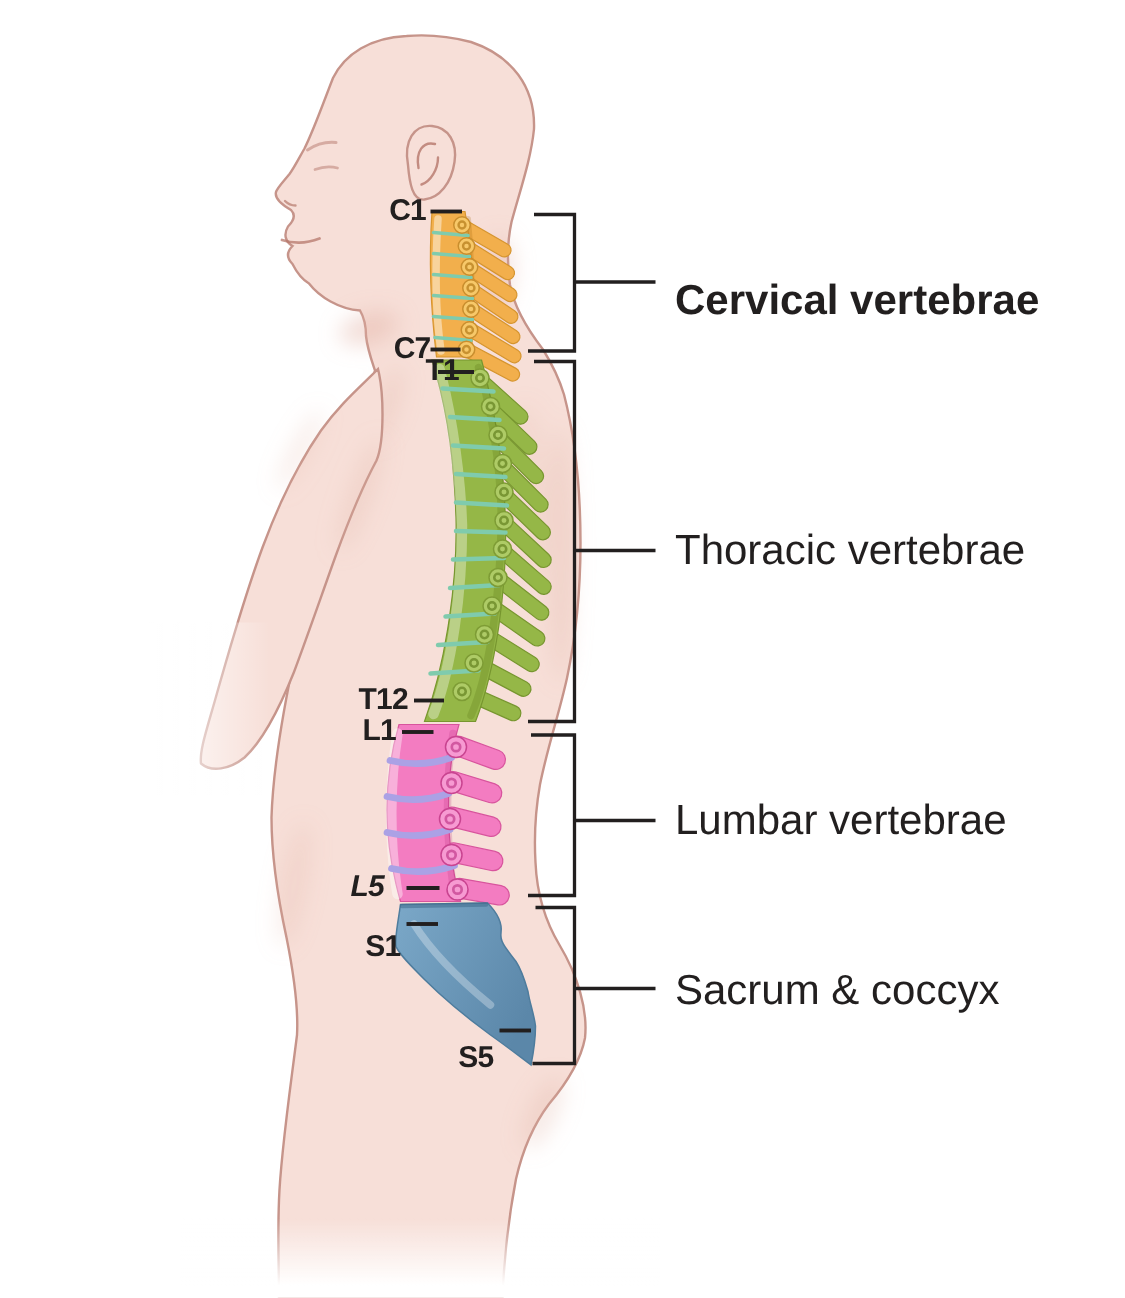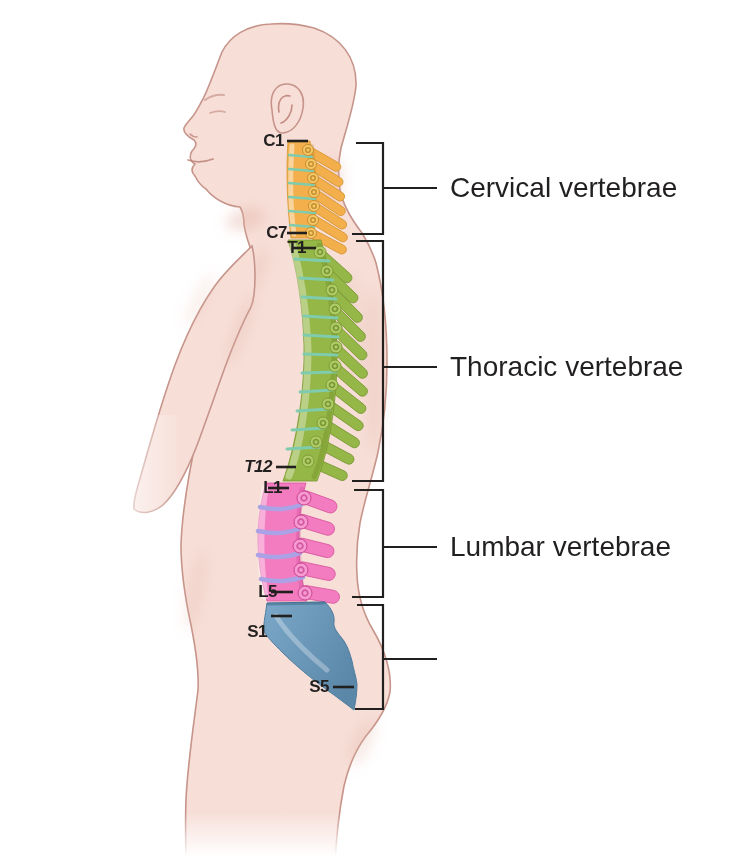--- a/index.html
+++ b/index.html
@@ -23,21 +23,21 @@
   .knob1{fill:#AECB66;stroke:#7E9C35;stroke-width:1;}
   .knob2{fill:#F79AD2;stroke:#C94490;stroke-width:1;}
   .ring0{fill:none;stroke:#B77F1E;stroke-width:1.6;opacity:.75;}
   .ring1{fill:none;stroke:#63801F;stroke-width:1.7;opacity:.7;}
   .ring2{fill:none;stroke:#C23C8B;stroke-width:1.8;opacity:.7;}
   .ann{stroke:var(--line,#221F1F);stroke-width:2.2;fill:none;}
   .dash{stroke:var(--line,#221F1F);stroke-width:2.6;fill:none;}
   
   .marker-label{
     position:absolute;transform:translateY(-50%);
-    font-size:17px;font-weight:bold;color:var(--line,#221F1F);
+    font-size:20px;font-weight:bold;color:var(--line,#221F1F);
     text-align:right;white-space:nowrap;letter-spacing:-0.5px;
   }
   .region-label{
     position:absolute;transform:translateY(-50%);
     font-size:28px;color:var(--line,#221F1F);white-space:nowrap;
   }
 </style>
 </head>
 <body>
 
@@ -363,23 +363,24 @@
     <path class="dash" d="M 268,488 L 289,488"></path>
     <path class="dash" d="M 271,592 L 293,592"></path>
     <path class="dash" d="M 271,616 L 292,616"></path>
     <path class="dash" d="M 333,687 L 354,687"></path>
   </g>
 </svg>
 
 <div class="marker-label" style="left:194px;top:141px;width:90px;">C1</div>
 <div class="marker-label" style="left:197px;top:233px;width:90px;">C7</div>
 <div class="marker-label" style="left:216px;top:248px;width:90px;">T1</div>
-<div class="marker-label" style="left:182px;top:467px;width:90px;font-style:italic;">T12</div>
-<div class="marker-label" style="left:192px;top:488px;width:90px;">L1</div>
-<div class="marker-label" style="left:187px;top:592px;width:90px;">L5</div>
+<div class="marker-label" style="left:182px;top:467px;width:90px;">T12</div>
+<div class="marker-label" style="left:174px;top:488px;width:90px;">L1</div>
+<div class="marker-label" style="left:166px;top:592px;width:90px;font-style:italic;">L5</div>
 <div class="marker-label" style="left:177px;top:632px;width:90px;">S1</div>
-<div class="marker-label" style="left:239px;top:687px;width:90px;">S5</div>
-
-<div class="region-label" style="left:450px;top:188px;">Cervical vertebrae</div>
+<div class="marker-label" style="left:239px;top:706px;width:90px;">S5</div>
+
+<div class="region-label" style="left:450px;top:200px;font-weight:bold;">Cervical vertebrae</div>
 <div class="region-label" style="left:450px;top:367px;">Thoracic vertebrae</div>
 <div class="region-label" style="left:450px;top:547px;">Lumbar vertebrae</div>
+<div class="region-label" style="left:450px;top:660px;">Sacrum &amp; coccyx</div>
 
 </div>
 
 </body></html>

